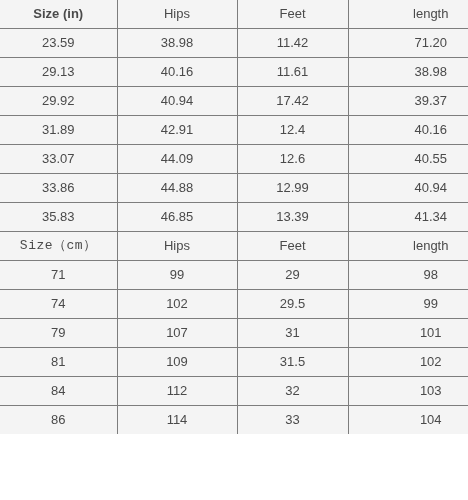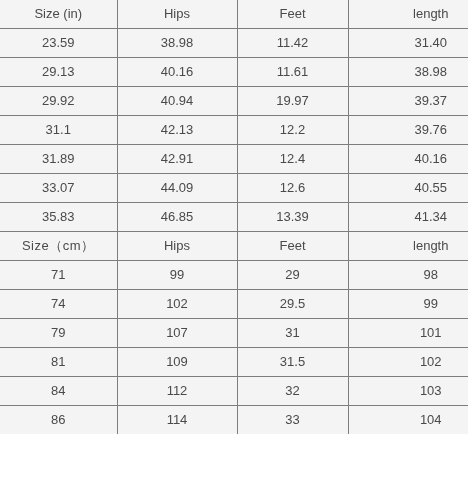--- a/index.html
+++ b/index.html
@@ -51,25 +51,26 @@
   }
 
   
   .hdr td {
     font-size: 13px;
     color: #4a4a4a;
   }
 
   .hdr-in .unit-cell {
     background: #a9d6c8;
+    font-weight: bold;
   }
 
   .hdr-cm .unit-cell {
     background: #8fb8e0;
-    font-family: Liberation Sans, sans-serif;
+    font-family: Liberation Mono, monospace;
     font-size: 12px;
     letter-spacing: 0.5px;
     color: #2a2a2a;
   }
 
   
   .tall td {
     height: 34px;
     line-height: 34px;
   }
@@ -90,51 +91,51 @@
       <td class="unit-cell">Size (in)</td>
       <td>Hips</td>
       <td>Feet</td>
       <td>length</td>
     </tr>
 
     <tr>
       <td>23.59</td>
       <td>38.98</td>
       <td>11.42</td>
-      <td>31.40</td>
+      <td>71.20</td>
     </tr>
     <tr>
       <td>29.13</td>
       <td>40.16</td>
       <td>11.61</td>
       <td>38.98</td>
     </tr>
     <tr>
       <td>29.92</td>
       <td>40.94</td>
-      <td>19.97</td>
+      <td>17.42</td>
       <td>39.37</td>
-    </tr>
-    <tr>
-      <td>31.1</td>
-      <td>42.13</td>
-      <td>12.2</td>
-      <td>39.76</td>
     </tr>
     <tr>
       <td>31.89</td>
       <td>42.91</td>
       <td>12.4</td>
       <td>40.16</td>
     </tr>
     <tr>
       <td>33.07</td>
       <td>44.09</td>
       <td>12.6</td>
       <td>40.55</td>
+    </tr>
+    <tr class="tall">
+      <td>33.86</td>
+      <td>44.88</td>
+      <td>12.99</td>
+      <td>40.94</td>
     </tr>
     <tr class="tall">
       <td>35.83</td>
       <td>46.85</td>
       <td>13.39</td>
       <td>41.34</td>
     </tr>
 
     <tr class="hdr hdr-cm">
       <td class="unit-cell">Size（cm）</td>

